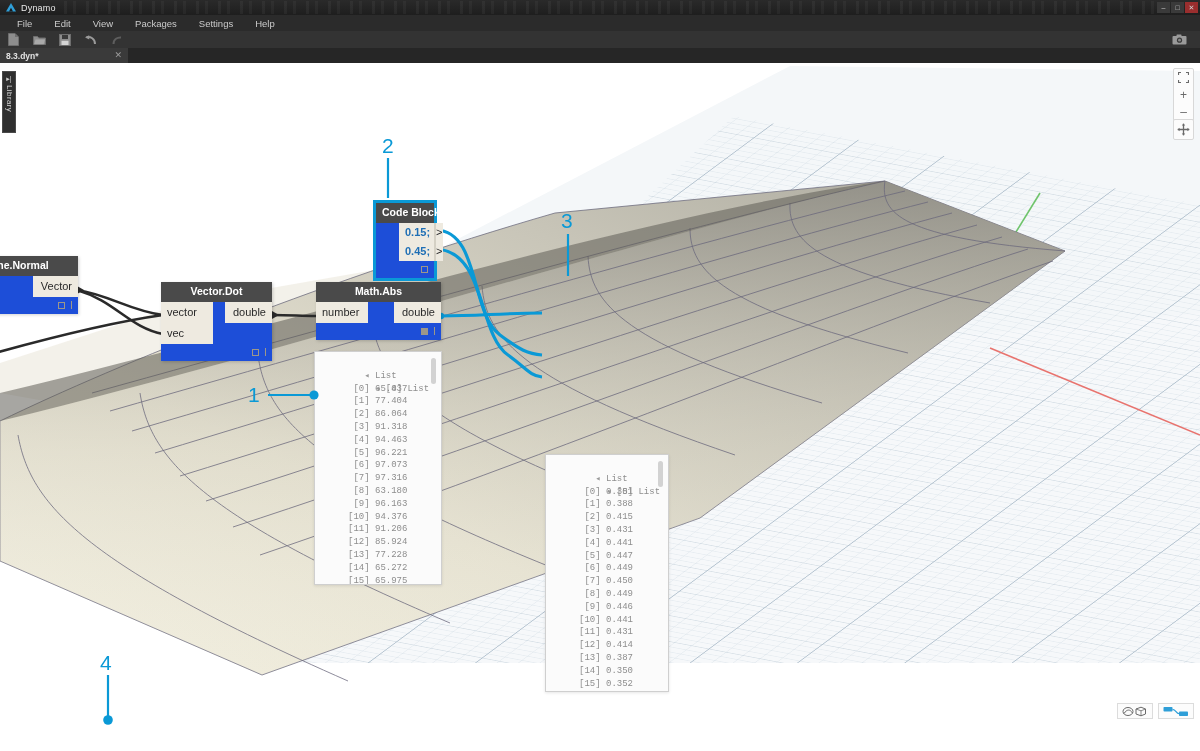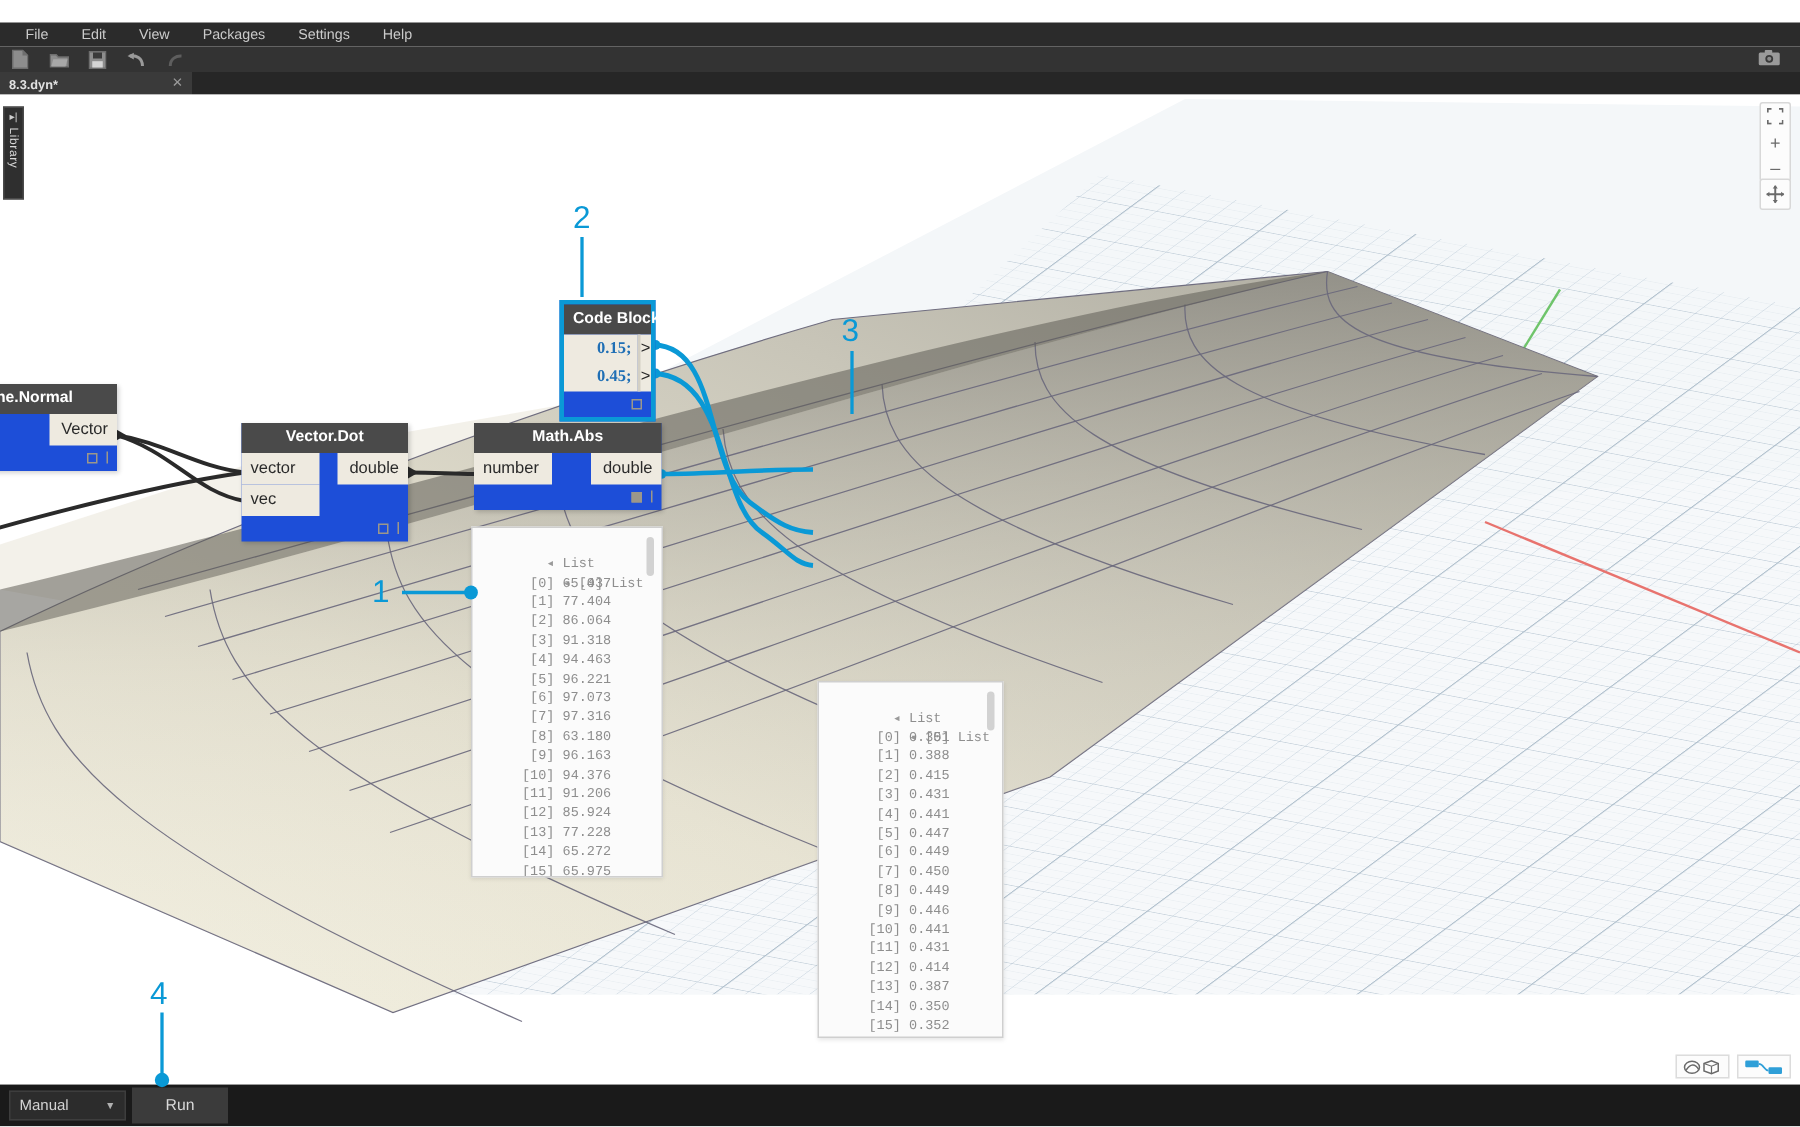--- a/index.html
+++ b/index.html
@@ -225,25 +225,26 @@
   }
 
   
   .cb-row {
     display: flex; align-items: stretch;
     height: 19px;
   }
   .cb-code {
     background: #eeeae0;
     color: #1f6fb5;
-    font-family: Liberation Serif, serif;
+    font-family: Liberation Sans, sans-serif;
     font-size: 11px; font-weight: bold;
     display: flex; align-items: center;
-    padding: 0 4px 0 22px;
+    padding: 0 4px 0 6px;
     flex: 1;
+    margin-left: 23px;
   }
   .cb-port {
     background: #eeeae0;
     color: #2a2a2a;
     font-size: 11px;
     width: 20px;
     display: flex; align-items: center; justify-content: center;
     border-left: 2px solid #d4d0c4;
   }
 
@@ -339,20 +340,35 @@
     color: #dadada; font-size: 10.5px;
     display: flex; align-items: center; justify-content: center;
   }
   .sb-rest { flex: 1; }
 </style>
 </head>
 <body>
 
 <div id="app">
 
+  <div class="titlebar">
+    <div class="tb-logo">
+      <svg width="12" height="11" viewBox="0 0 12 11">
+        <path d="M1 9.5 L6 1 L11 9.5 Z" fill="#2f9fd8"></path>
+        <path d="M4 9.5 L6 5.8 L8 9.5 Z" fill="#1a1a1a"></path>
+      </svg>
+    </div>
+    <div class="tb-title">Dynamo</div>
+    <div class="tb-ghost"></div>
+    <div class="tb-winbtns">
+      <div class="tb-wb">–</div>
+      <div class="tb-wb">□</div>
+      <div class="tb-wb close">✕</div>
+    </div>
+  </div>
 
   <div class="menubar">
     <div class="menu-item">File</div>
     <div class="menu-item">Edit</div>
     <div class="menu-item">View</div>
     <div class="menu-item">Packages</div>
     <div class="menu-item">Settings</div>
     <div class="menu-item">Help</div>
   </div>
 
@@ -715,22 +731,14 @@
 
     <line x1="108" y1="675" x2="108" y2="717" stroke="#0a99d6" stroke-width="2.2"></line>
     <circle cx="108" cy="720" r="4.8" fill="#0a99d6"></circle>
   </svg>
 
   <div class="anno" style="left:248px; top:383px;">1</div>
   <div class="anno" style="left:382px; top:134px;">2</div>
   <div class="anno" style="left:561px; top:209px;">3</div>
   <div class="anno" style="left:100px; top:651px;">4</div>
 
-  <div class="statusbar">
-    <div class="run-select">
-      <span class="rs-label">Manual</span>
-      <span class="rs-caret">▼</span>
-    </div>
-    <div class="run-button">Run</div>
-    <div class="sb-rest"></div>
-  </div>
 
 </div>
 
 </body></html>

